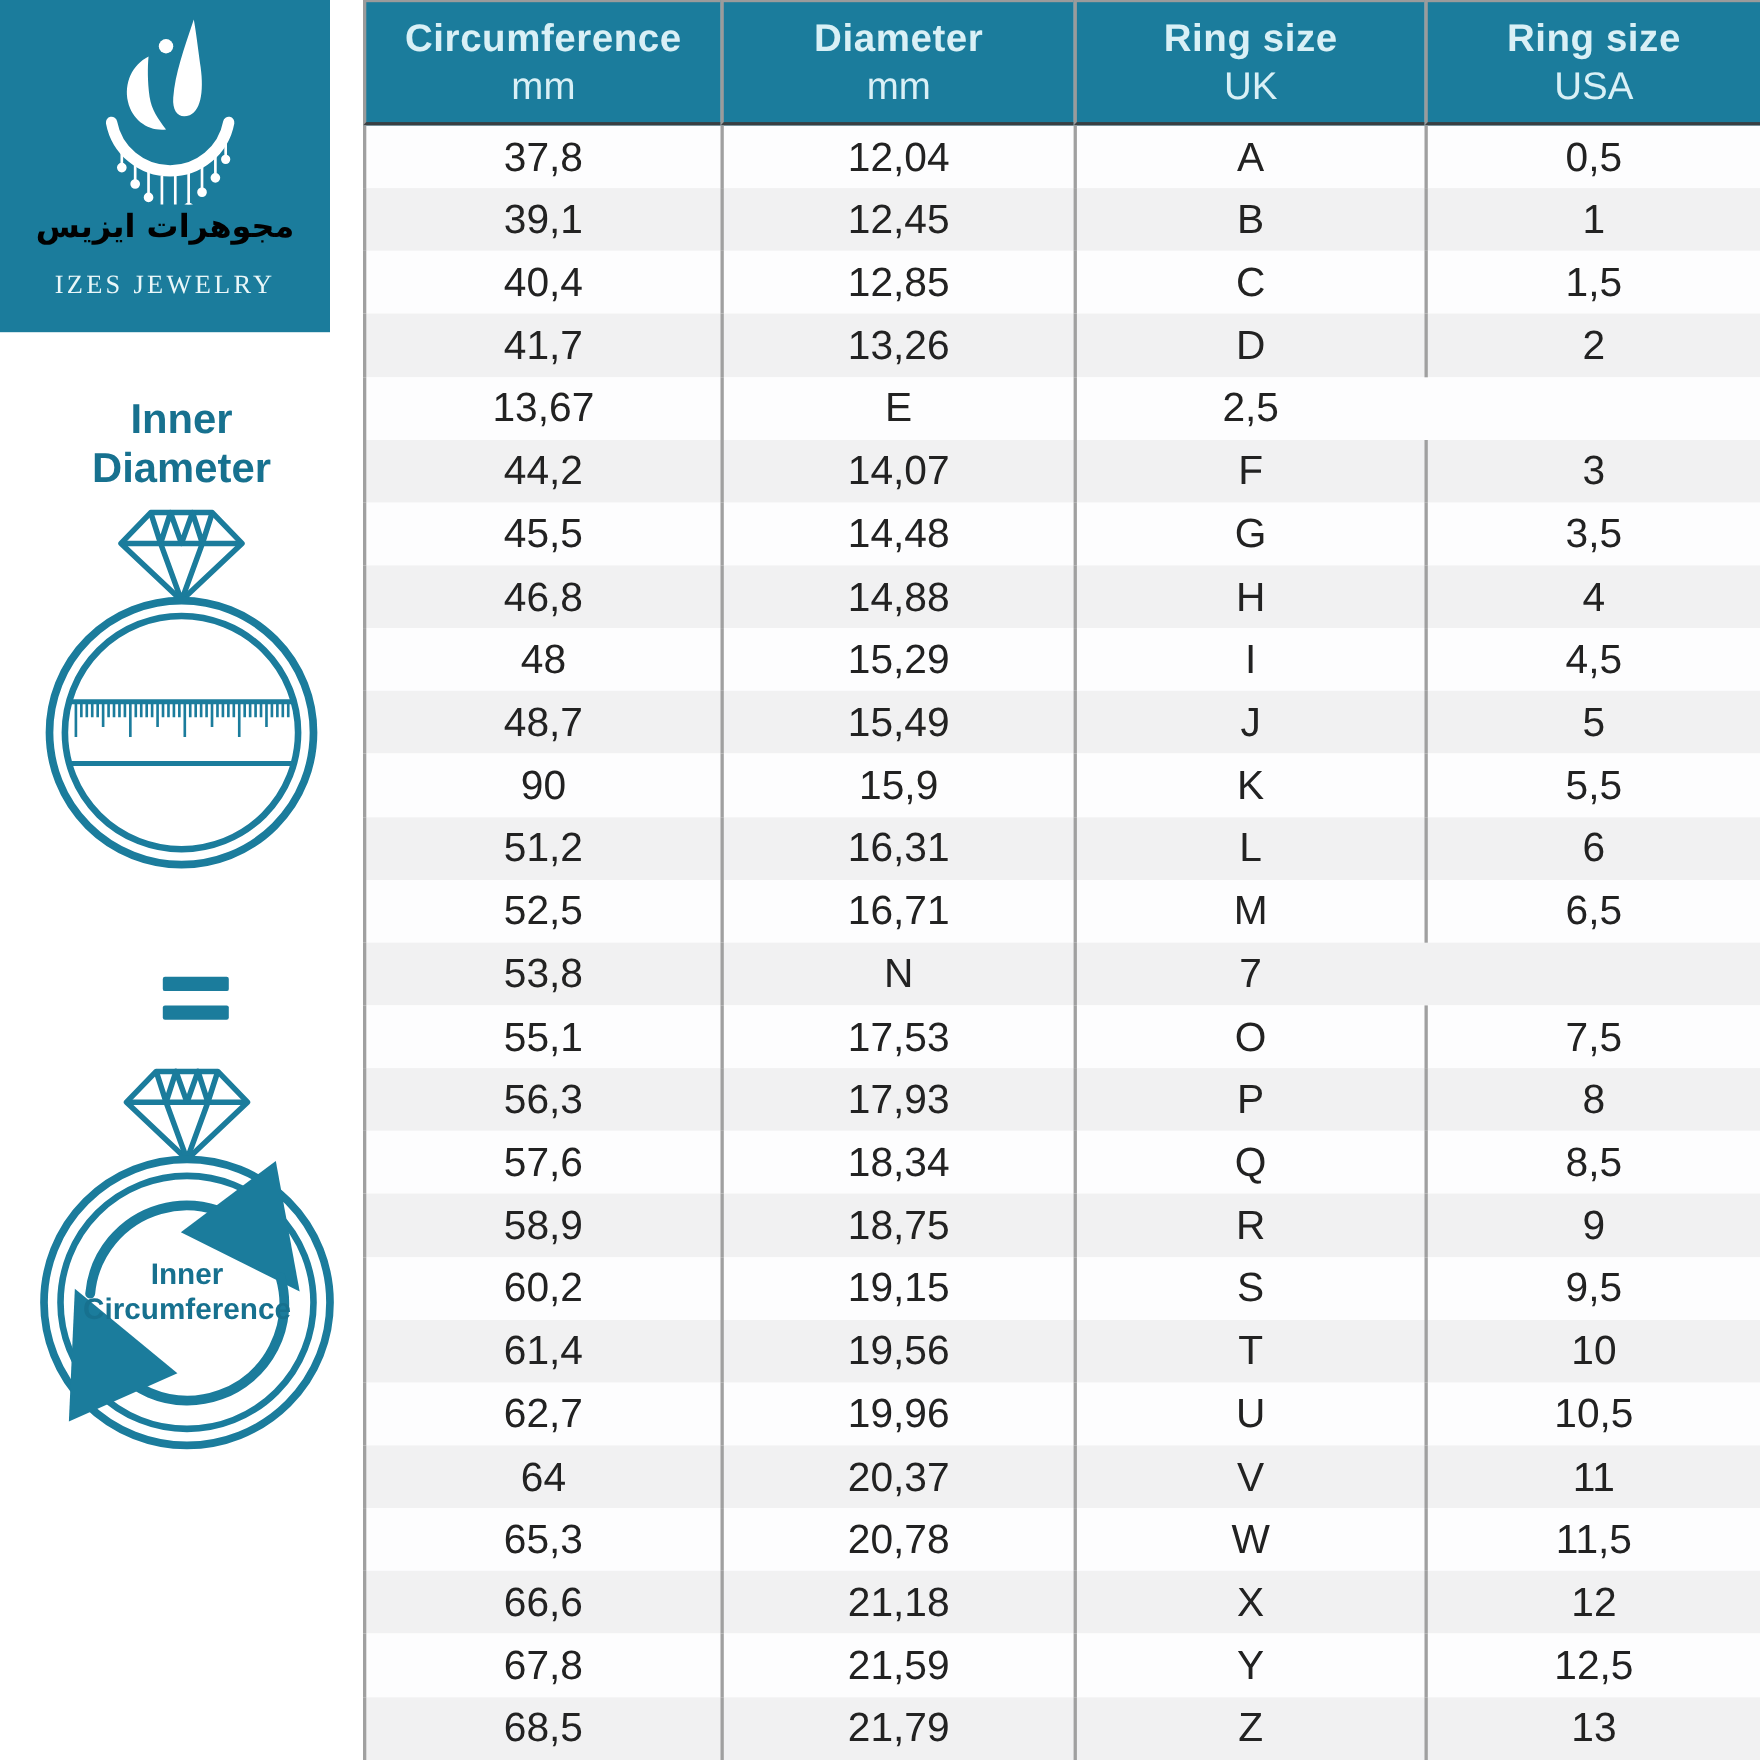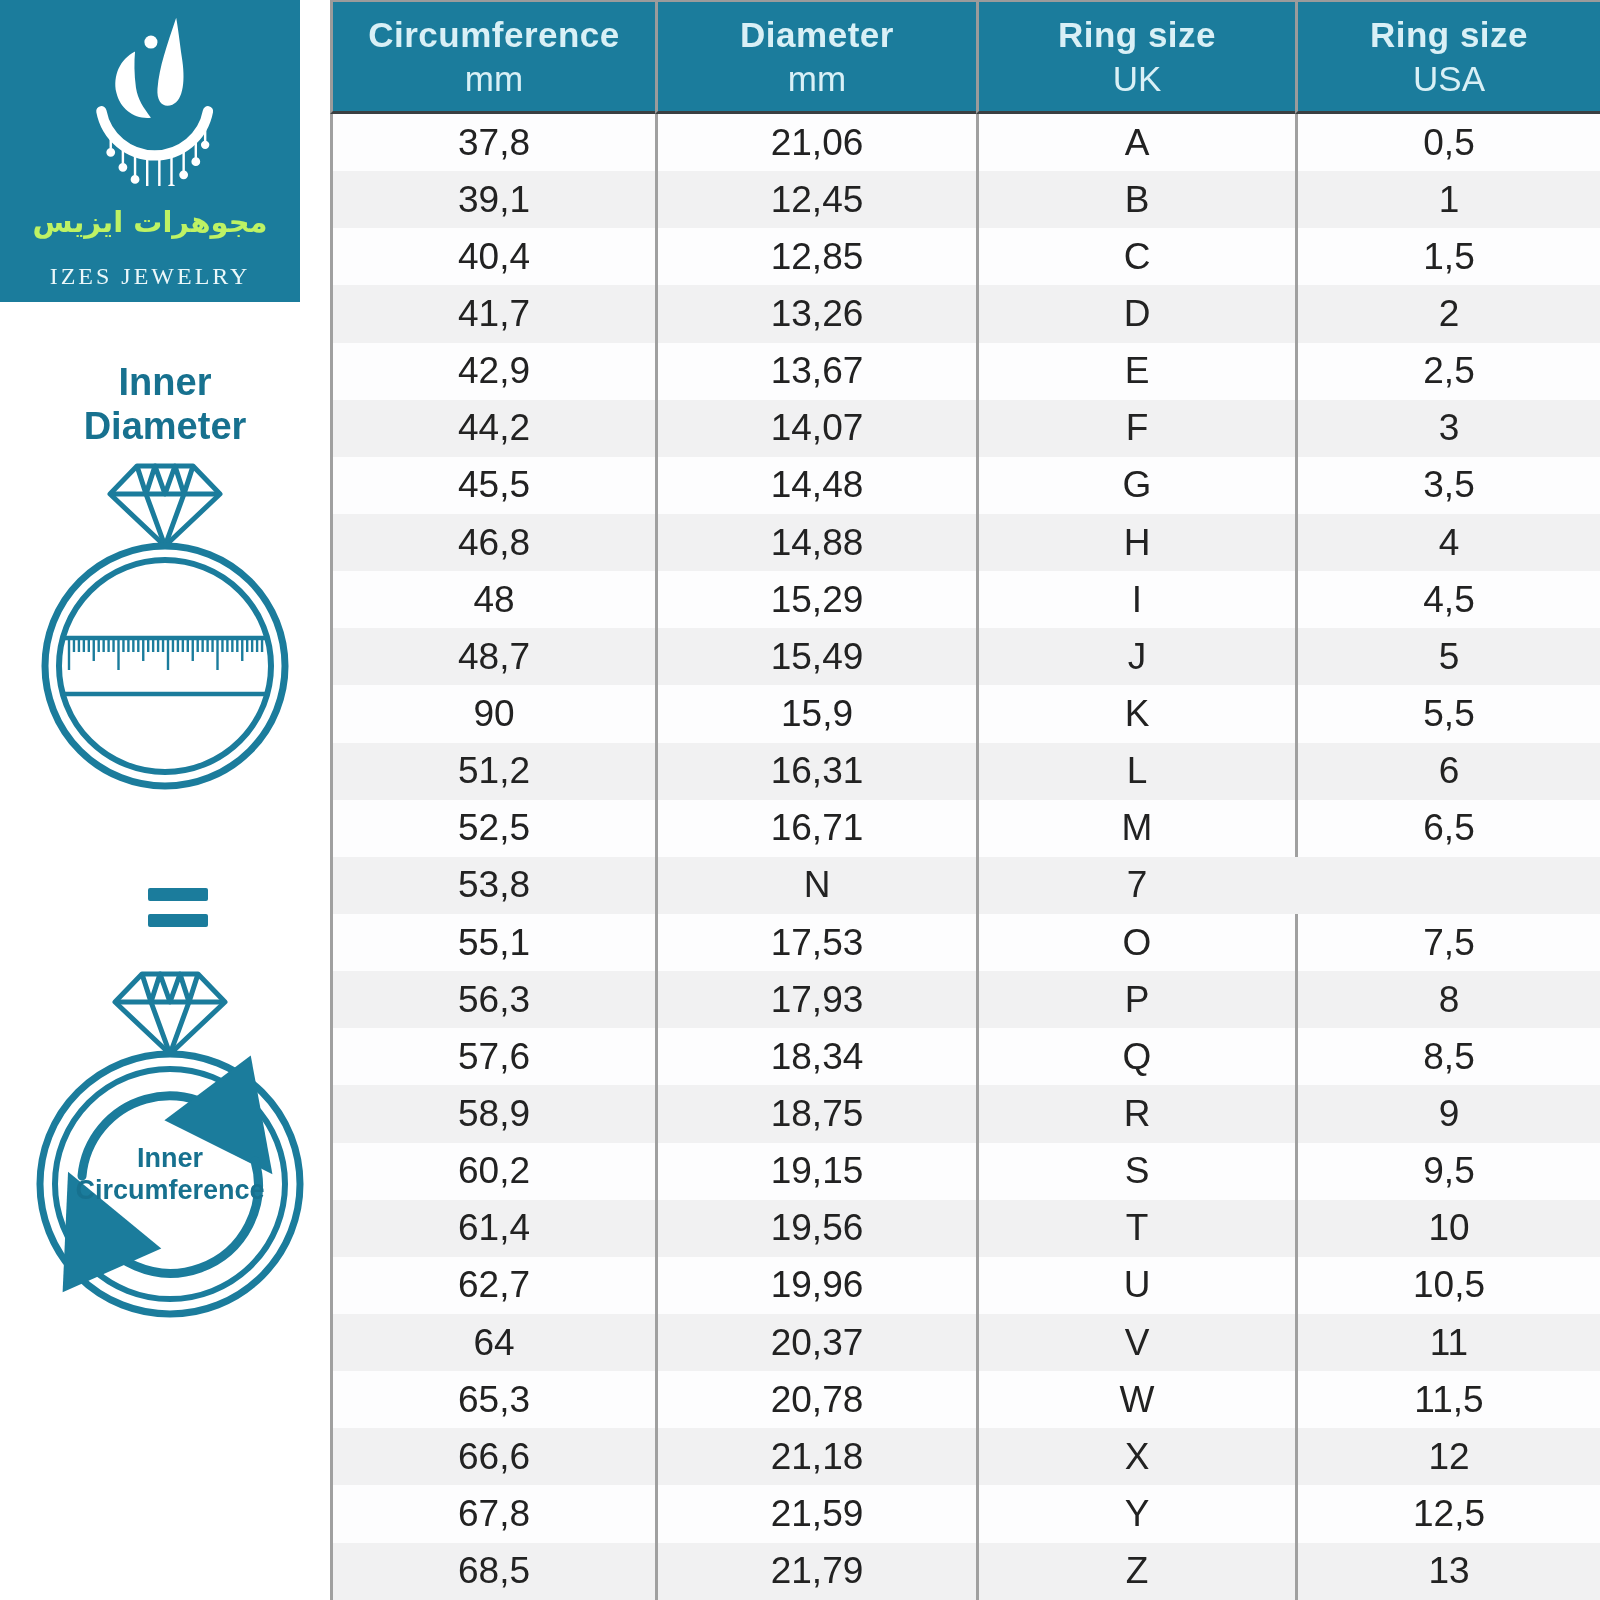--- a/index.html
+++ b/index.html
@@ -4,22 +4,22 @@
 <style>
   html,body{margin:0;padding:0;background:#fff;}
   .canvas{position:relative;width:1600px;height:1600px;overflow:hidden;background:#fff;
           font-family:"Liberation Sans",sans-serif;}
 
   
   .sidebar{position:absolute;left:0;top:0;width:330px;height:1600px;}
   .logo-box{position:absolute;left:0;top:0;width:300px;height:302px;background:#1b7c9c;
             display:flex;flex-direction:column;align-items:center;justify-content:flex-start;}
   .logo-mark{margin-top:14px;}
-  .brand-arabic{font-family:"DejaVu Sans",sans-serif;color:#bef264;font-size:29px;font-weight:700;
-                margin-top:19px;direction:rtl;}
+  .brand-arabic{font-family:"DejaVu Sans",sans-serif;color:#000000;font-size:29px;font-weight:700;
+                margin-top:2px;direction:rtl;}
   .brand-latin{font-family:"Liberation Serif",serif;color:#eaf7f9;font-size:24px;letter-spacing:3px;
                margin-top:24px;}
 
   .inner-diameter-label{position:absolute;left:0;top:360px;width:330px;text-align:center;
         color:#17718f;font-size:38px;font-weight:700;line-height:1.16;}
   .ring1{position:absolute;left:25px;top:448px;}
   .equals-icon{position:absolute;left:148px;top:888px;width:60px;}
   .equals-icon .bar{height:13px;background:#1b7c9c;border-radius:2px;margin-bottom:13px;}
   .ring2{position:absolute;left:20px;top:952px;}
   .circ-label{position:absolute;left:20px;top:1142px;width:300px;text-align:center;
@@ -195,21 +195,21 @@
         <div class="unit">UK</div>
       </div>
       <div class="th">
         <div class="title">Ring size</div>
         <div class="unit">USA</div>
       </div>
     </div>
     <div class="tbody">
       <div class="tr">
         <div class="td">37,8</div>
-        <div class="td">21,06</div>
+        <div class="td">12,04</div>
         <div class="td">A</div>
         <div class="td">0,5</div>
       </div>
 
       <div class="tr">
         <div class="td">39,1</div>
         <div class="td">12,45</div>
         <div class="td">B</div>
         <div class="td">1</div>
       </div>
@@ -222,21 +222,20 @@
       </div>
 
       <div class="tr">
         <div class="td">41,7</div>
         <div class="td">13,26</div>
         <div class="td">D</div>
         <div class="td">2</div>
       </div>
 
       <div class="tr">
-        <div class="td">42,9</div>
         <div class="td">13,67</div>
         <div class="td">E</div>
         <div class="td">2,5</div>
       </div>
 
       <div class="tr">
         <div class="td">44,2</div>
         <div class="td">14,07</div>
         <div class="td">F</div>
         <div class="td">3</div>

